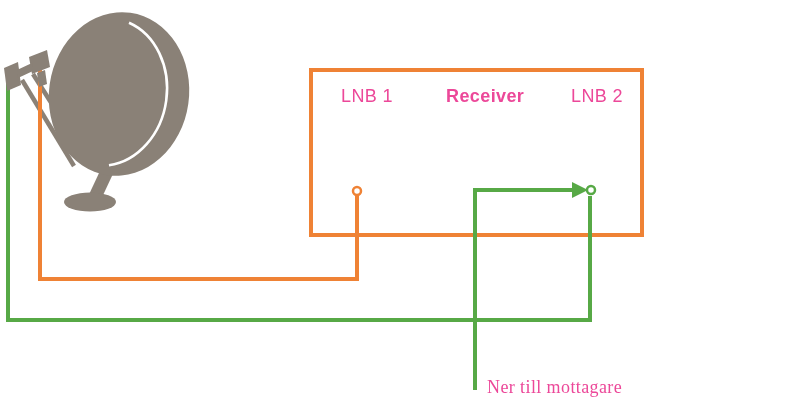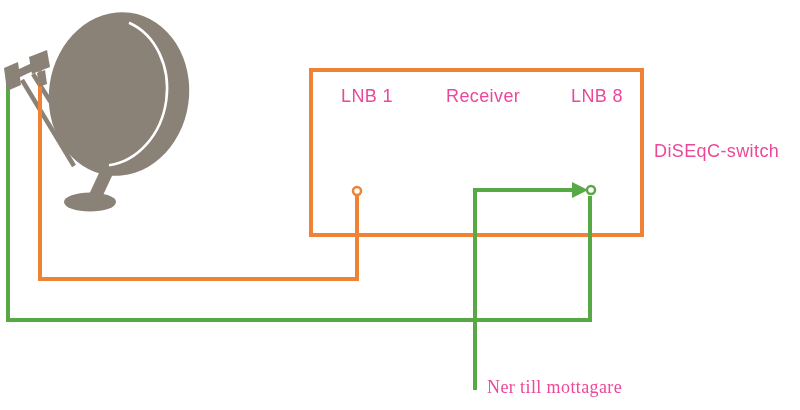--- a/index.html
+++ b/index.html
@@ -24,21 +24,21 @@
   }
   .lbl {
     position: absolute;
     font-size: 18px;
     line-height: 1;
     letter-spacing: 0.4px;
     color: #ec4899;
     white-space: nowrap;
   }
   .lbl-lnb1     { left: 341px; top: 87px; }
-  .lbl-receiver { left: 446px; top: 87px; }
+  .lbl-receiver { left: 446px; top: 87px; font-weight: bold; }
   .lbl-lnb2     { left: 571px; top: 87px; }
   .lbl-diseqc   { left: 654px; top: 142px; }
   .lbl-ner      { left: 487px; top: 378px; font-family: Liberation Serif, serif; }
   .wire { fill: none; }
   .connector { fill: #ffffff; }
 </style>
 </head>
 <body>
 
 <div class="stage">
@@ -76,16 +76,15 @@
       <polygon points="17,70 32,63 33,71 18,78"></polygon>
       <polygon points="37,73 45,70 47,84 39,87"></polygon>
     </g>
 
     <circle class="connector" cx="357" cy="191" r="4" stroke="#ef8235" stroke-width="2.5"></circle>
     <circle class="connector" cx="591" cy="190" r="4" stroke="#57a946" stroke-width="2.5"></circle>
   </svg>
 
   <div class="lbl lbl-lnb1">LNB 1</div>
   <div class="lbl lbl-receiver">Receiver</div>
-  <div class="lbl lbl-lnb2">LNB 8</div>
-  <div class="lbl lbl-diseqc">DiSEqC-switch</div>
+  <div class="lbl lbl-lnb2">LNB 2</div>
   <div class="lbl lbl-ner">Ner till mottagare</div>
 </div>
 
 </body></html>

